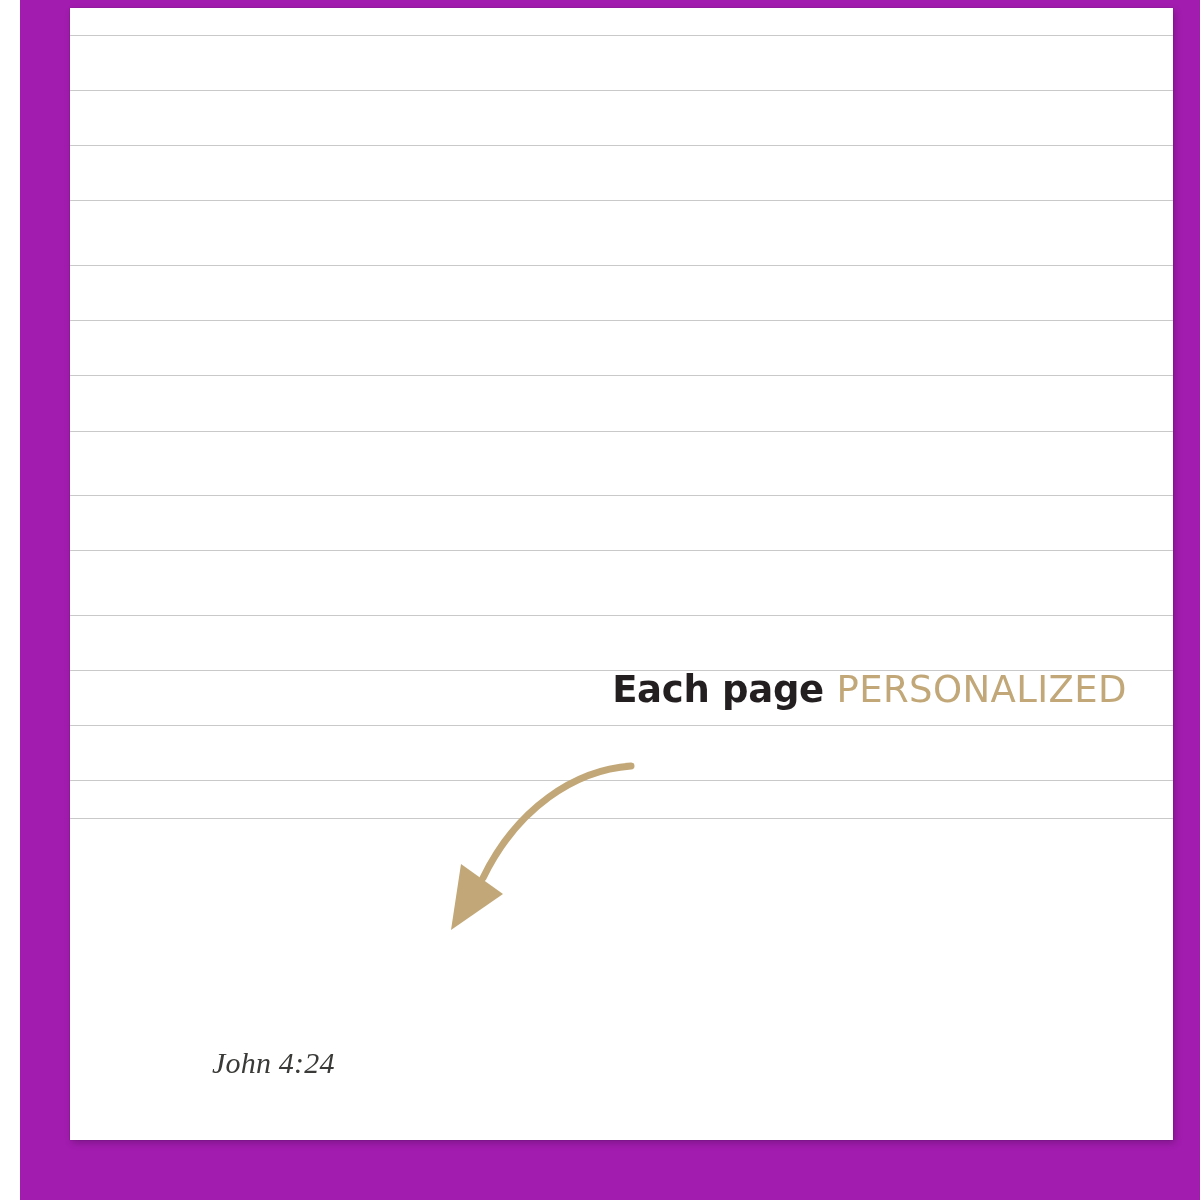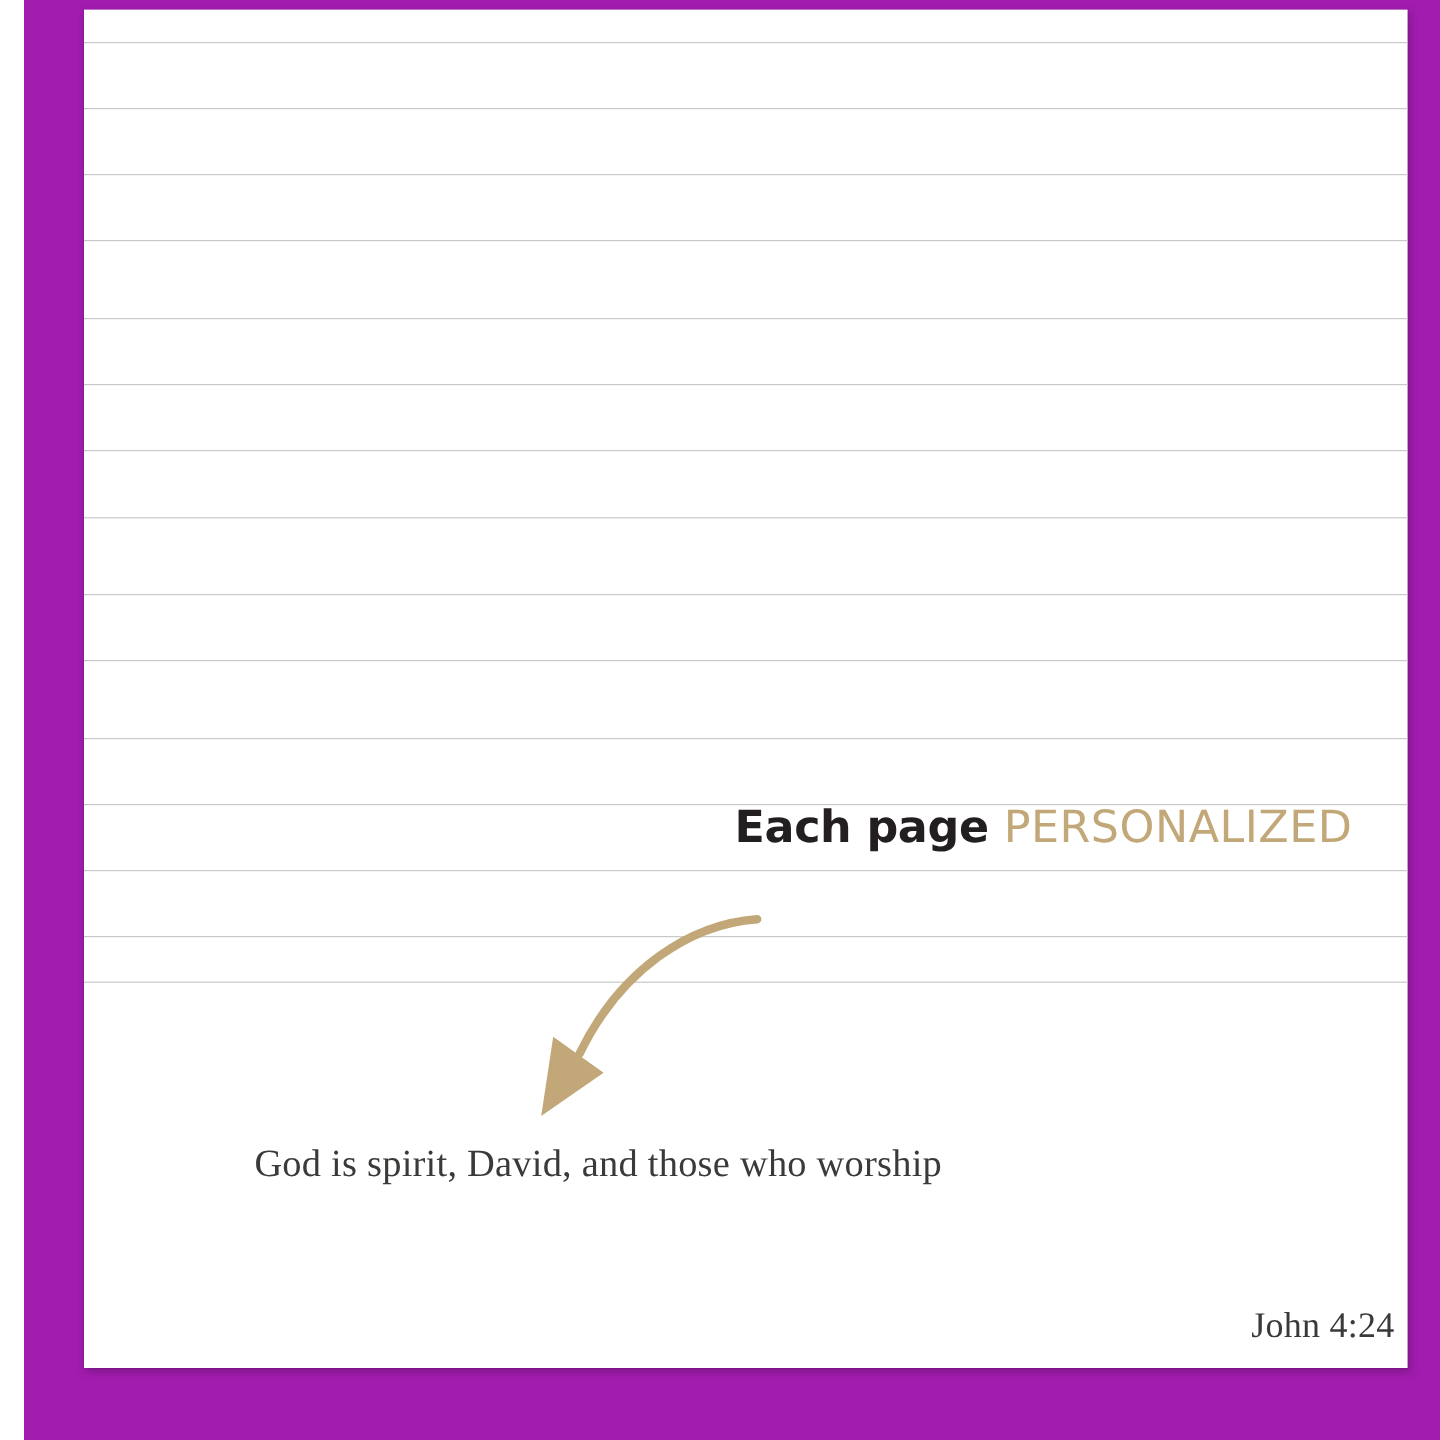--- a/index.html
+++ b/index.html
@@ -105,27 +105,28 @@
     font-family: "Liberation Serif", serif;
     font-size: 32px;
     color: #3a3a38;
     line-height: 1.62;
     letter-spacing: 0.2px;
   }
 
   .verse-ref {
     position: absolute;
     left: 142px;
-    top: 1080px;
+    top: 1038px;
     width: 950px;
-    text-align: right;
+    text-align: left;
     font-family: "Liberation Serif", serif;
     font-size: 30px;
     color: #3a3a38;
     letter-spacing: 0.2px;
+    font-style: italic;
   }
 </style>
 </head>
 <body>
 
 <div class="stage">
 
   <div class="page-sheet">
 
     <div class="rules">
@@ -153,19 +154,18 @@
     </div>
 
     <div class="arrow-wrap">
       <svg width="240" height="190" viewBox="0 0 240 190" xmlns="http://www.w3.org/2000/svg" aria-hidden="true">
         <path d="M206 6 C150 10, 92 48, 58 118" fill="none" stroke="#c2a878" stroke-width="7" stroke-linecap="round"></path>
         <path d="M26 170 L36 104 L78 134 Z" fill="#c2a878"></path>
       </svg>
     </div>
 
     <div class="verse">
-      <div class="verse-line">God is spirit, David, and those who worship</div>
     </div>
 
     <div class="verse-ref">John 4:24</div>
 
   </div>
 </div>
 
 </body></html>

